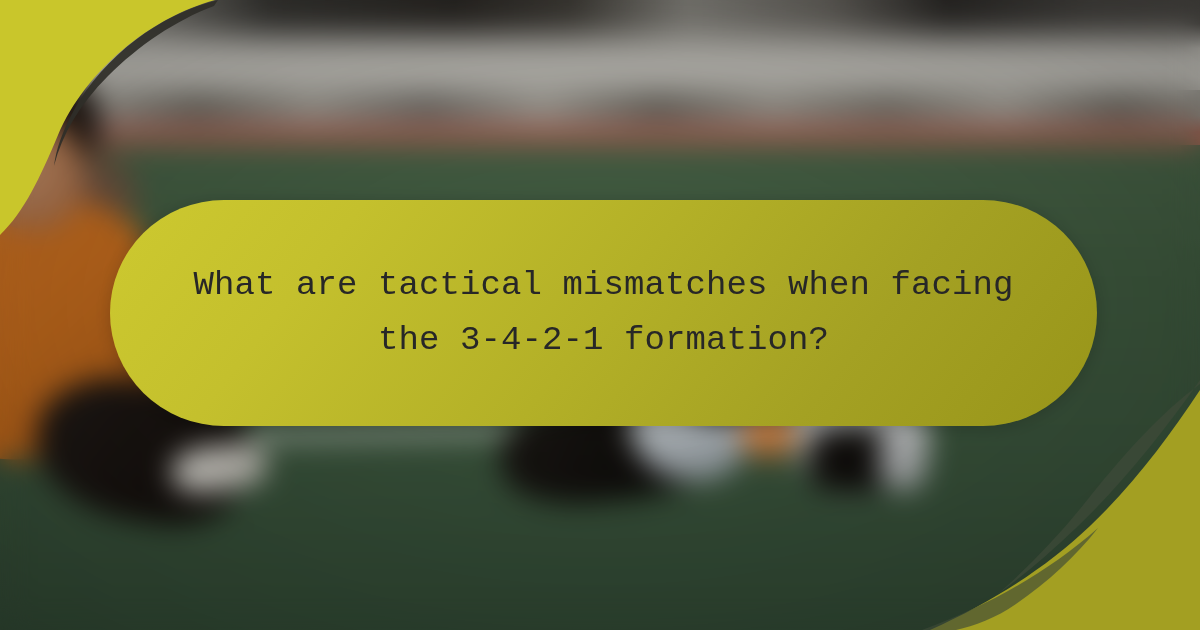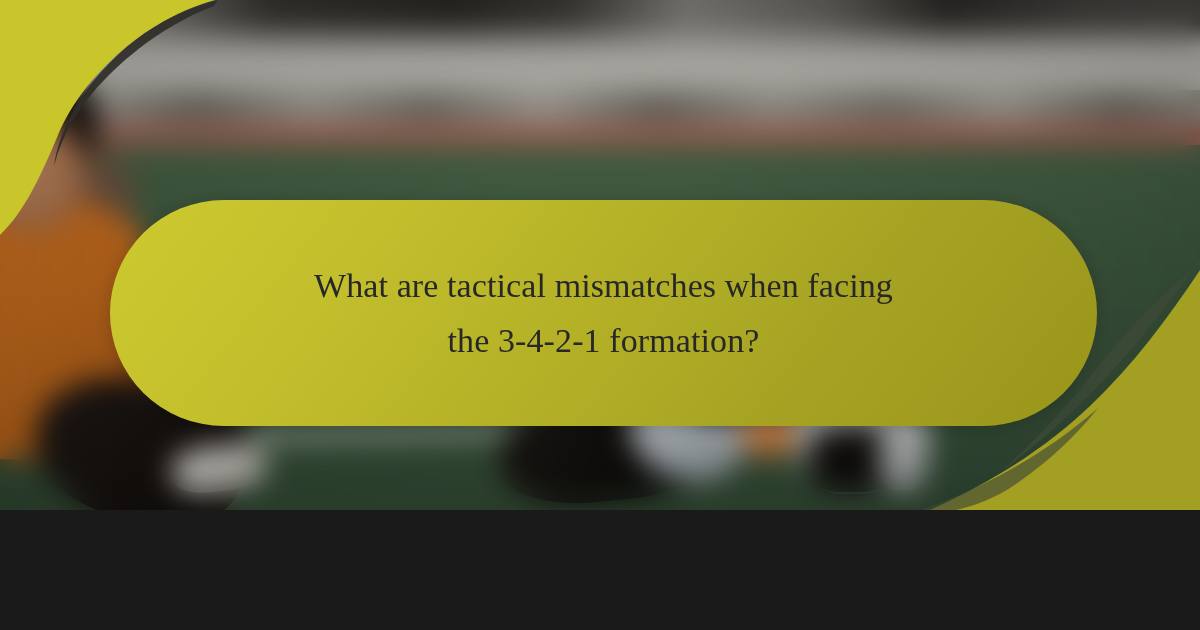--- a/index.html
+++ b/index.html
@@ -4,23 +4,23 @@
 <title>Question Card</title>
 <style>
   html, body {
     margin: 0;
     padding: 0;
     background: #1a1a1a;
   }
   .stage {
     position: relative;
     width: 1200px;
-    height: 510px;
+    height: 630px;
     overflow: hidden;
-    font-family: Liberation Serif, serif;
+    font-family: Liberation Mono, monospace;
   }
 
   
   .bg {
     position: absolute;
     inset: 0;
     overflow: hidden;
     background: #3d5140;
   }
   .bg-layer {

